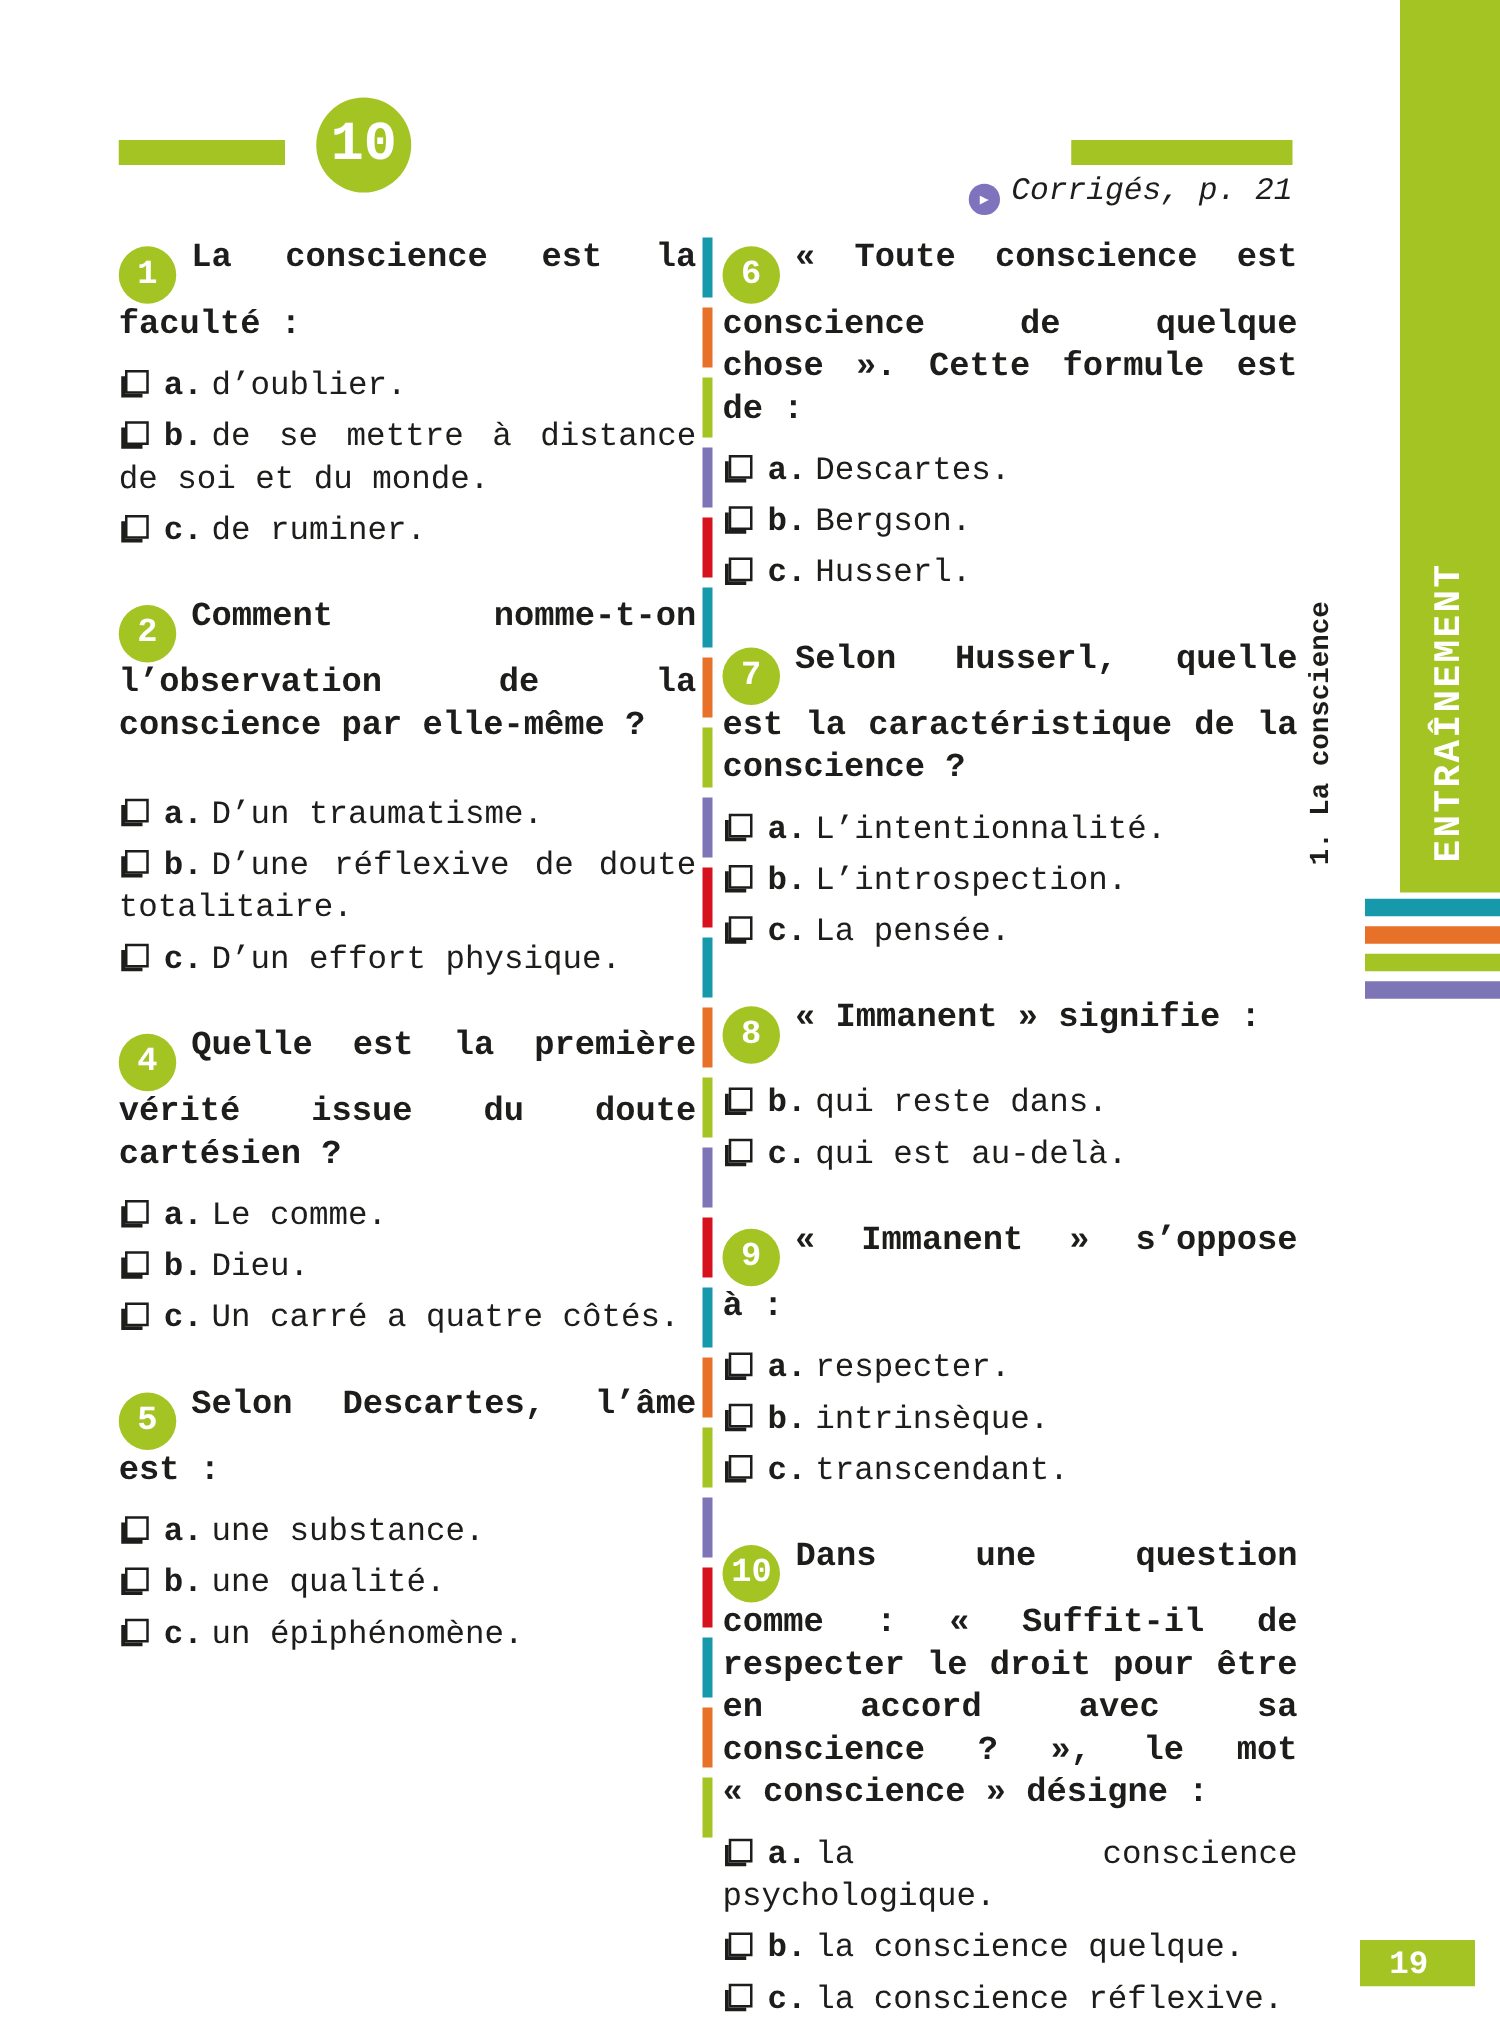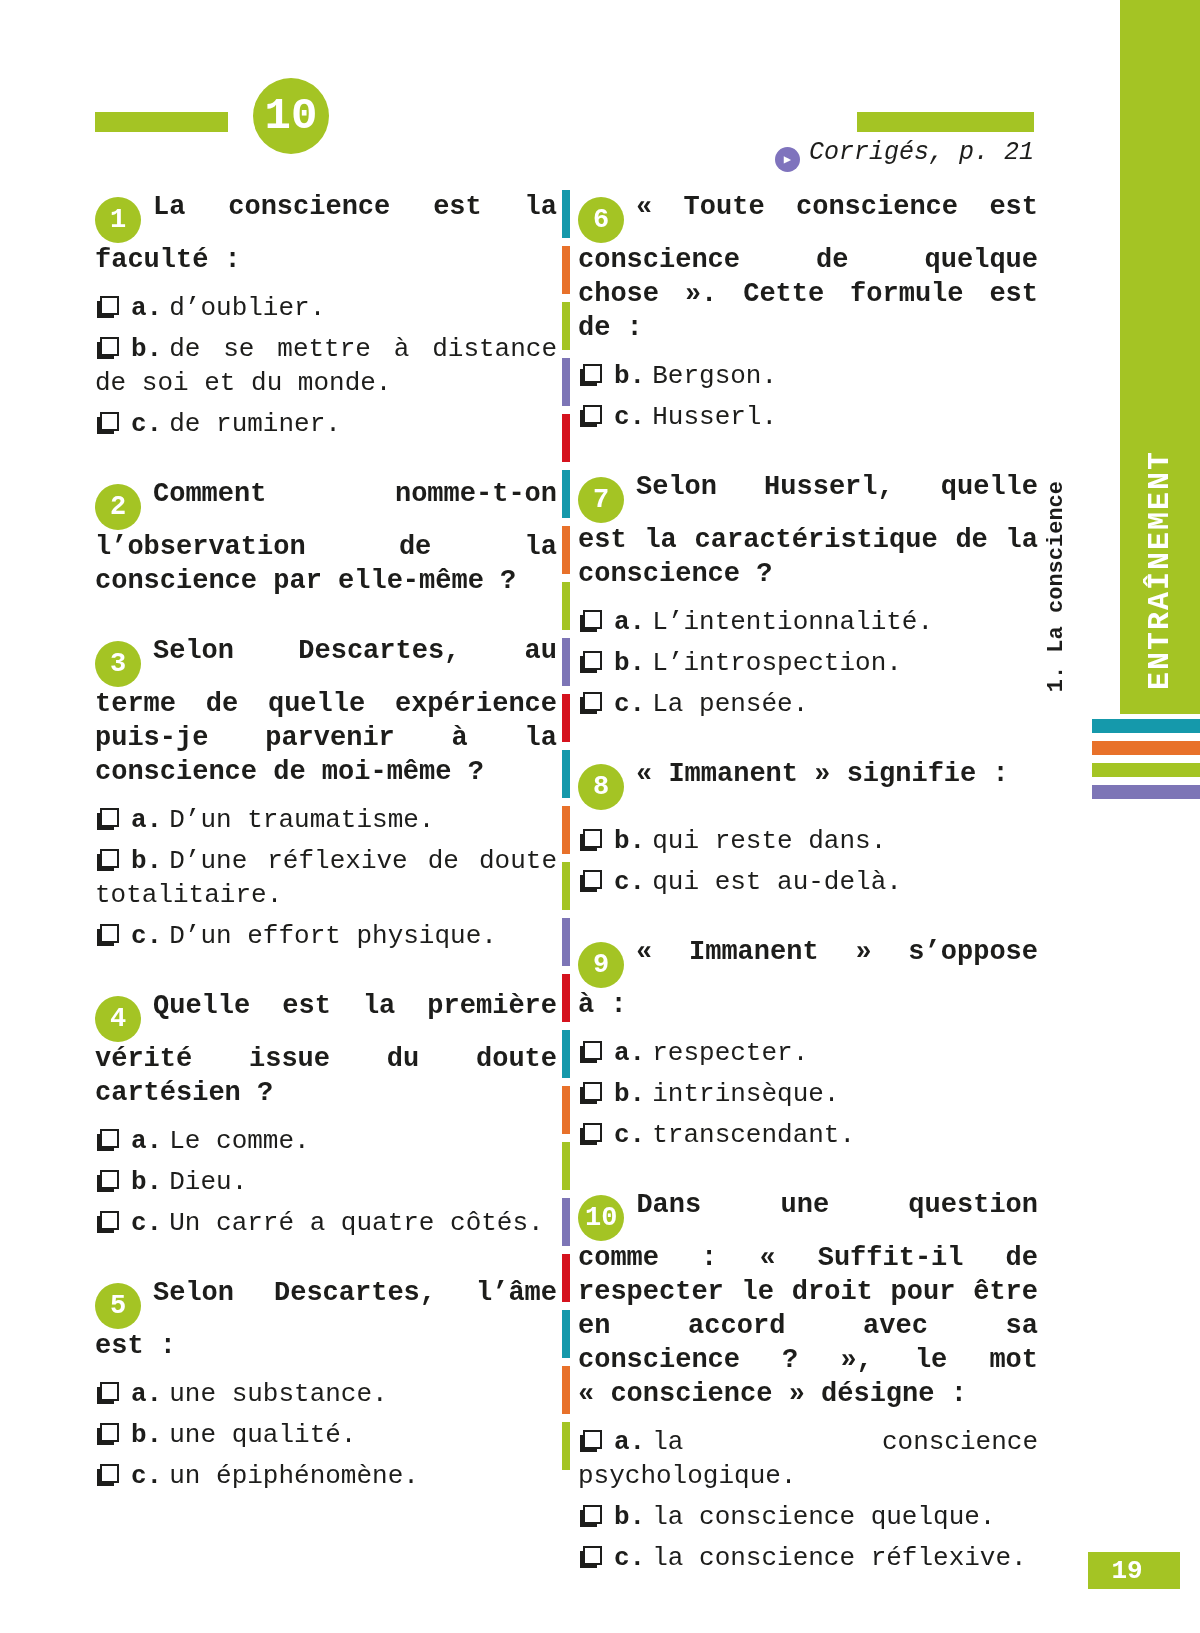--- a/index.html
+++ b/index.html
@@ -107,21 +107,20 @@
 
   <p class="option"><span class="checkbox"></span><b class="opt-letter">c.</b><span class="opt-text">de ruminer.</span></p>
 </div>
   </div>
 
   <div class="question">
     <p class="q-title"><span class="q-badge">2</span><span class="q-text">Comment nomme-t-on l’observation de la conscience par elle-même&nbsp;?</span></p>
   </div>
 
   <div class="question">
-    <p class="q-title"><span class="q-badge">3</span><span class="q-text">Selon Descartes, au terme de quelle expérience puis-je parvenir à la conscience de moi-même&nbsp;?</span></p>
     <div class="options">
   <p class="option"><span class="checkbox"></span><b class="opt-letter">a.</b><span class="opt-text">D’un traumatisme.</span></p>
 
   <p class="option"><span class="checkbox"></span><b class="opt-letter">b.</b><span class="opt-text">D’une réflexive de doute totalitaire.</span></p>
 
   <p class="option"><span class="checkbox"></span><b class="opt-letter">c.</b><span class="opt-text">D’un effort physique.</span></p>
 </div>
   </div>
 
   <div class="question">
@@ -143,20 +142,21 @@
   <p class="option"><span class="checkbox"></span><b class="opt-letter">b.</b><span class="opt-text">une qualité.</span></p>
 
   <p class="option"><span class="checkbox"></span><b class="opt-letter">c.</b><span class="opt-text">un épiphénomène.</span></p>
 </div>
   </div>
 </div>
   <div class="col col-right">
   <div class="question">
     <p class="q-title"><span class="q-badge">6</span><span class="q-text">«&nbsp;Toute conscience est conscience de quelque chose&nbsp;». Cette formule est de&nbsp;:</span></p>
     <div class="options">
+  <p class="option"><span class="checkbox"></span><b class="opt-letter">a.</b><span class="opt-text">Descartes.</span></p>
 
   <p class="option"><span class="checkbox"></span><b class="opt-letter">b.</b><span class="opt-text">Bergson.</span></p>
 
   <p class="option"><span class="checkbox"></span><b class="opt-letter">c.</b><span class="opt-text">Husserl.</span></p>
 </div>
   </div>
 
   <div class="question">
     <p class="q-title"><span class="q-badge">7</span><span class="q-text">Selon Husserl, quelle est la caractéristique de la conscience&nbsp;?</span></p>
     <div class="options">

